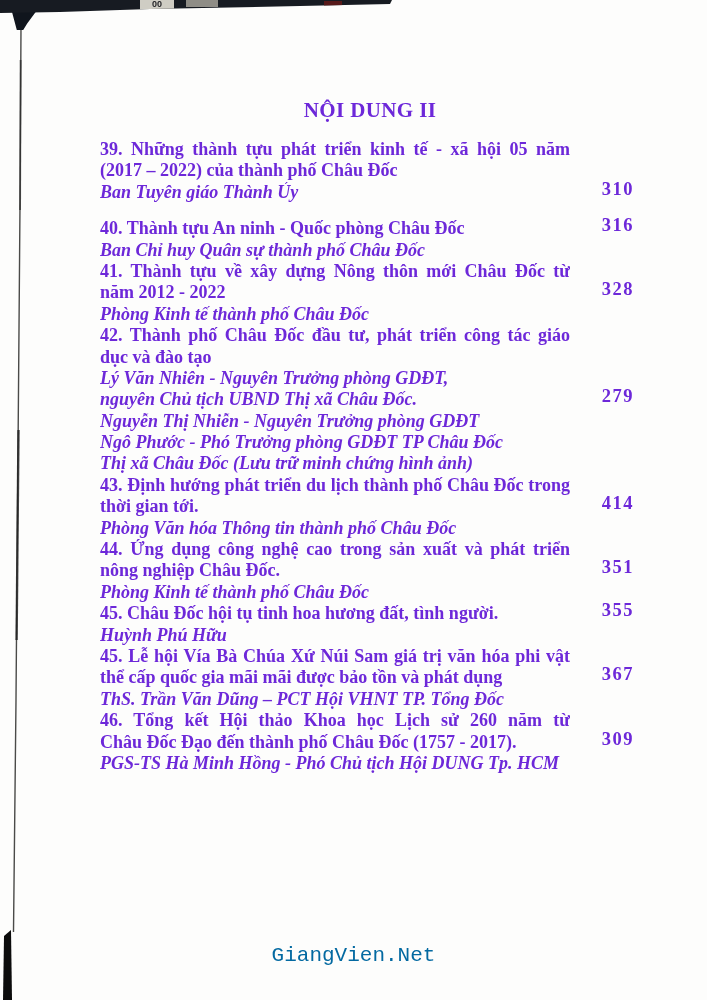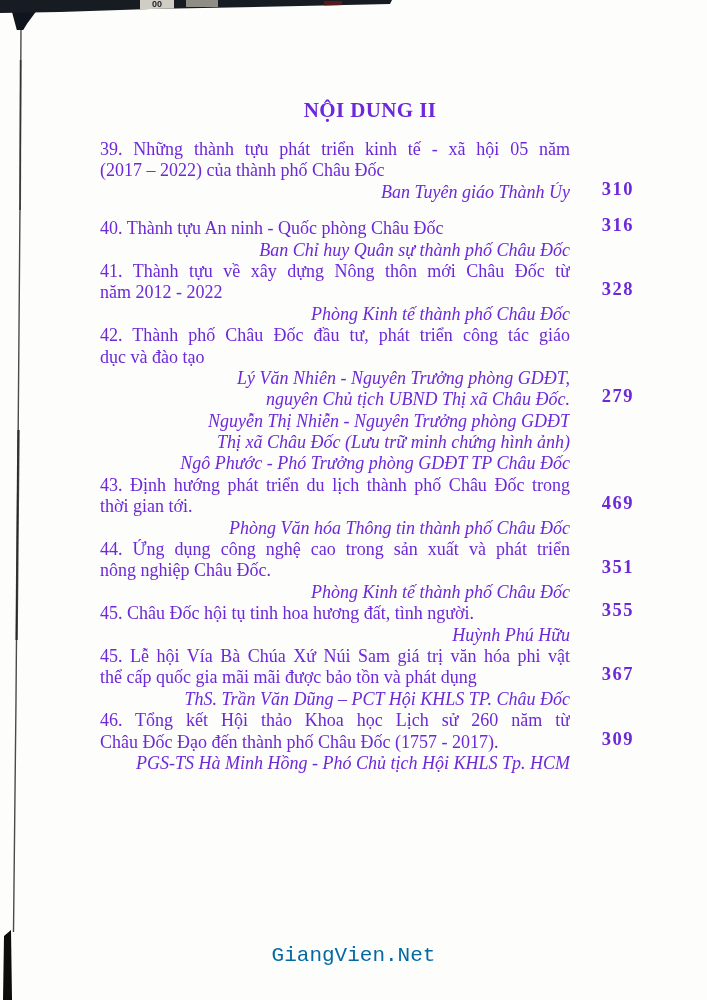--- a/index.html
+++ b/index.html
@@ -48,30 +48,29 @@
     margin: 0 0 16px 0;
     font-size: 21px; font-weight: 700;
     letter-spacing: 0.4px;
     text-align: center;
   }
   .toc { }
   .entry.space-before { margin-top: 15px; }
   .line { position: relative; height: 21.4px; }
   .line-text {
     width: 470px; height: 21.4px; overflow: hidden;
-    font-size: 18px; line-height: 21.4px; font-weight: 400;
+    font-size: 18px; line-height: 21.4px; font-weight: 700;
     white-space: nowrap;
   }
   .line.tj .line-text {           
     white-space: normal;
     text-align: justify;
     text-align-last: justify;
   }
   .line.a .line-text {            
-    text-align: right;
     font-style: italic;
     white-space: nowrap;
   }
   .pagenum {
     position: absolute; right: 6px; top: -3px;
     font-size: 18.5px; font-weight: 700; letter-spacing: 1.5px;
     line-height: 21.4px;
   }
 
   .watermark {
@@ -159,36 +158,36 @@
   </div>
           <div class="line a">
     <div class="line-text">nguyên Chủ tịch UBND Thị xã Châu Đốc.</div>
     <span class="pagenum">279</span>
   </div>
           <div class="line a">
     <div class="line-text">Nguyễn Thị Nhiễn  - Nguyên Trưởng phòng GDĐT</div>
 
   </div>
           <div class="line a">
+    <div class="line-text">Ngô Phước  - Phó Trưởng phòng GDĐT TP Châu Đốc</div>
+
+  </div>
+          <div class="line a">
     <div class="line-text">Thị xã Châu Đốc (Lưu trữ minh chứng hình ảnh)</div>
 
   </div>
-          <div class="line a">
-    <div class="line-text">Ngô Phước  - Phó Trưởng phòng GDĐT TP Châu Đốc</div>
-
-  </div>
         </div>
         <div class="entry">
           <div class="line tj">
     <div class="line-text">43. Định hướng phát triển du lịch thành phố Châu Đốc trong</div>
 
   </div>
           <div class="line t">
     <div class="line-text">thời gian tới.</div>
-    <span class="pagenum">469</span>
+    <span class="pagenum">414</span>
   </div>
           <div class="line a">
     <div class="line-text">Phòng Văn hóa Thông tin thành phố Châu Đốc</div>
 
   </div>
         </div>
         <div class="entry">
           <div class="line tj">
     <div class="line-text">44. Ứng dụng công nghệ cao trong sản xuất và phát triển</div>
 
@@ -215,35 +214,35 @@
         <div class="entry">
           <div class="line tj">
     <div class="line-text">45. Lễ hội Vía Bà Chúa Xứ Núi Sam giá trị văn hóa phi vật</div>
 
   </div>
           <div class="line t">
     <div class="line-text">thể cấp quốc gia mãi mãi được bảo tồn và phát dụng</div>
     <span class="pagenum">367</span>
   </div>
           <div class="line a">
-    <div class="line-text">ThS. Trần Văn Dũng – PCT Hội KHLS TP. Châu Đốc</div>
+    <div class="line-text">ThS. Trần Văn Dũng – PCT Hội VHNT TP. Tổng Đốc</div>
 
   </div>
         </div>
         <div class="entry">
           <div class="line tj">
     <div class="line-text">46. Tổng kết Hội thảo Khoa học Lịch sử 260 năm từ</div>
 
   </div>
           <div class="line t">
     <div class="line-text">Châu Đốc Đạo đến thành phố Châu Đốc (1757 - 2017).</div>
     <span class="pagenum">309</span>
   </div>
           <div class="line a">
-    <div class="line-text">PGS-TS Hà Minh Hồng - Phó Chủ tịch Hội KHLS Tp. HCM</div>
+    <div class="line-text">PGS-TS Hà Minh Hồng - Phó Chủ tịch Hội DUNG Tp. HCM</div>
 
   </div>
         </div>
       </div>
   </div>
 
   <a class="watermark">GiangVien.Net</a>
 
 </div>
 

